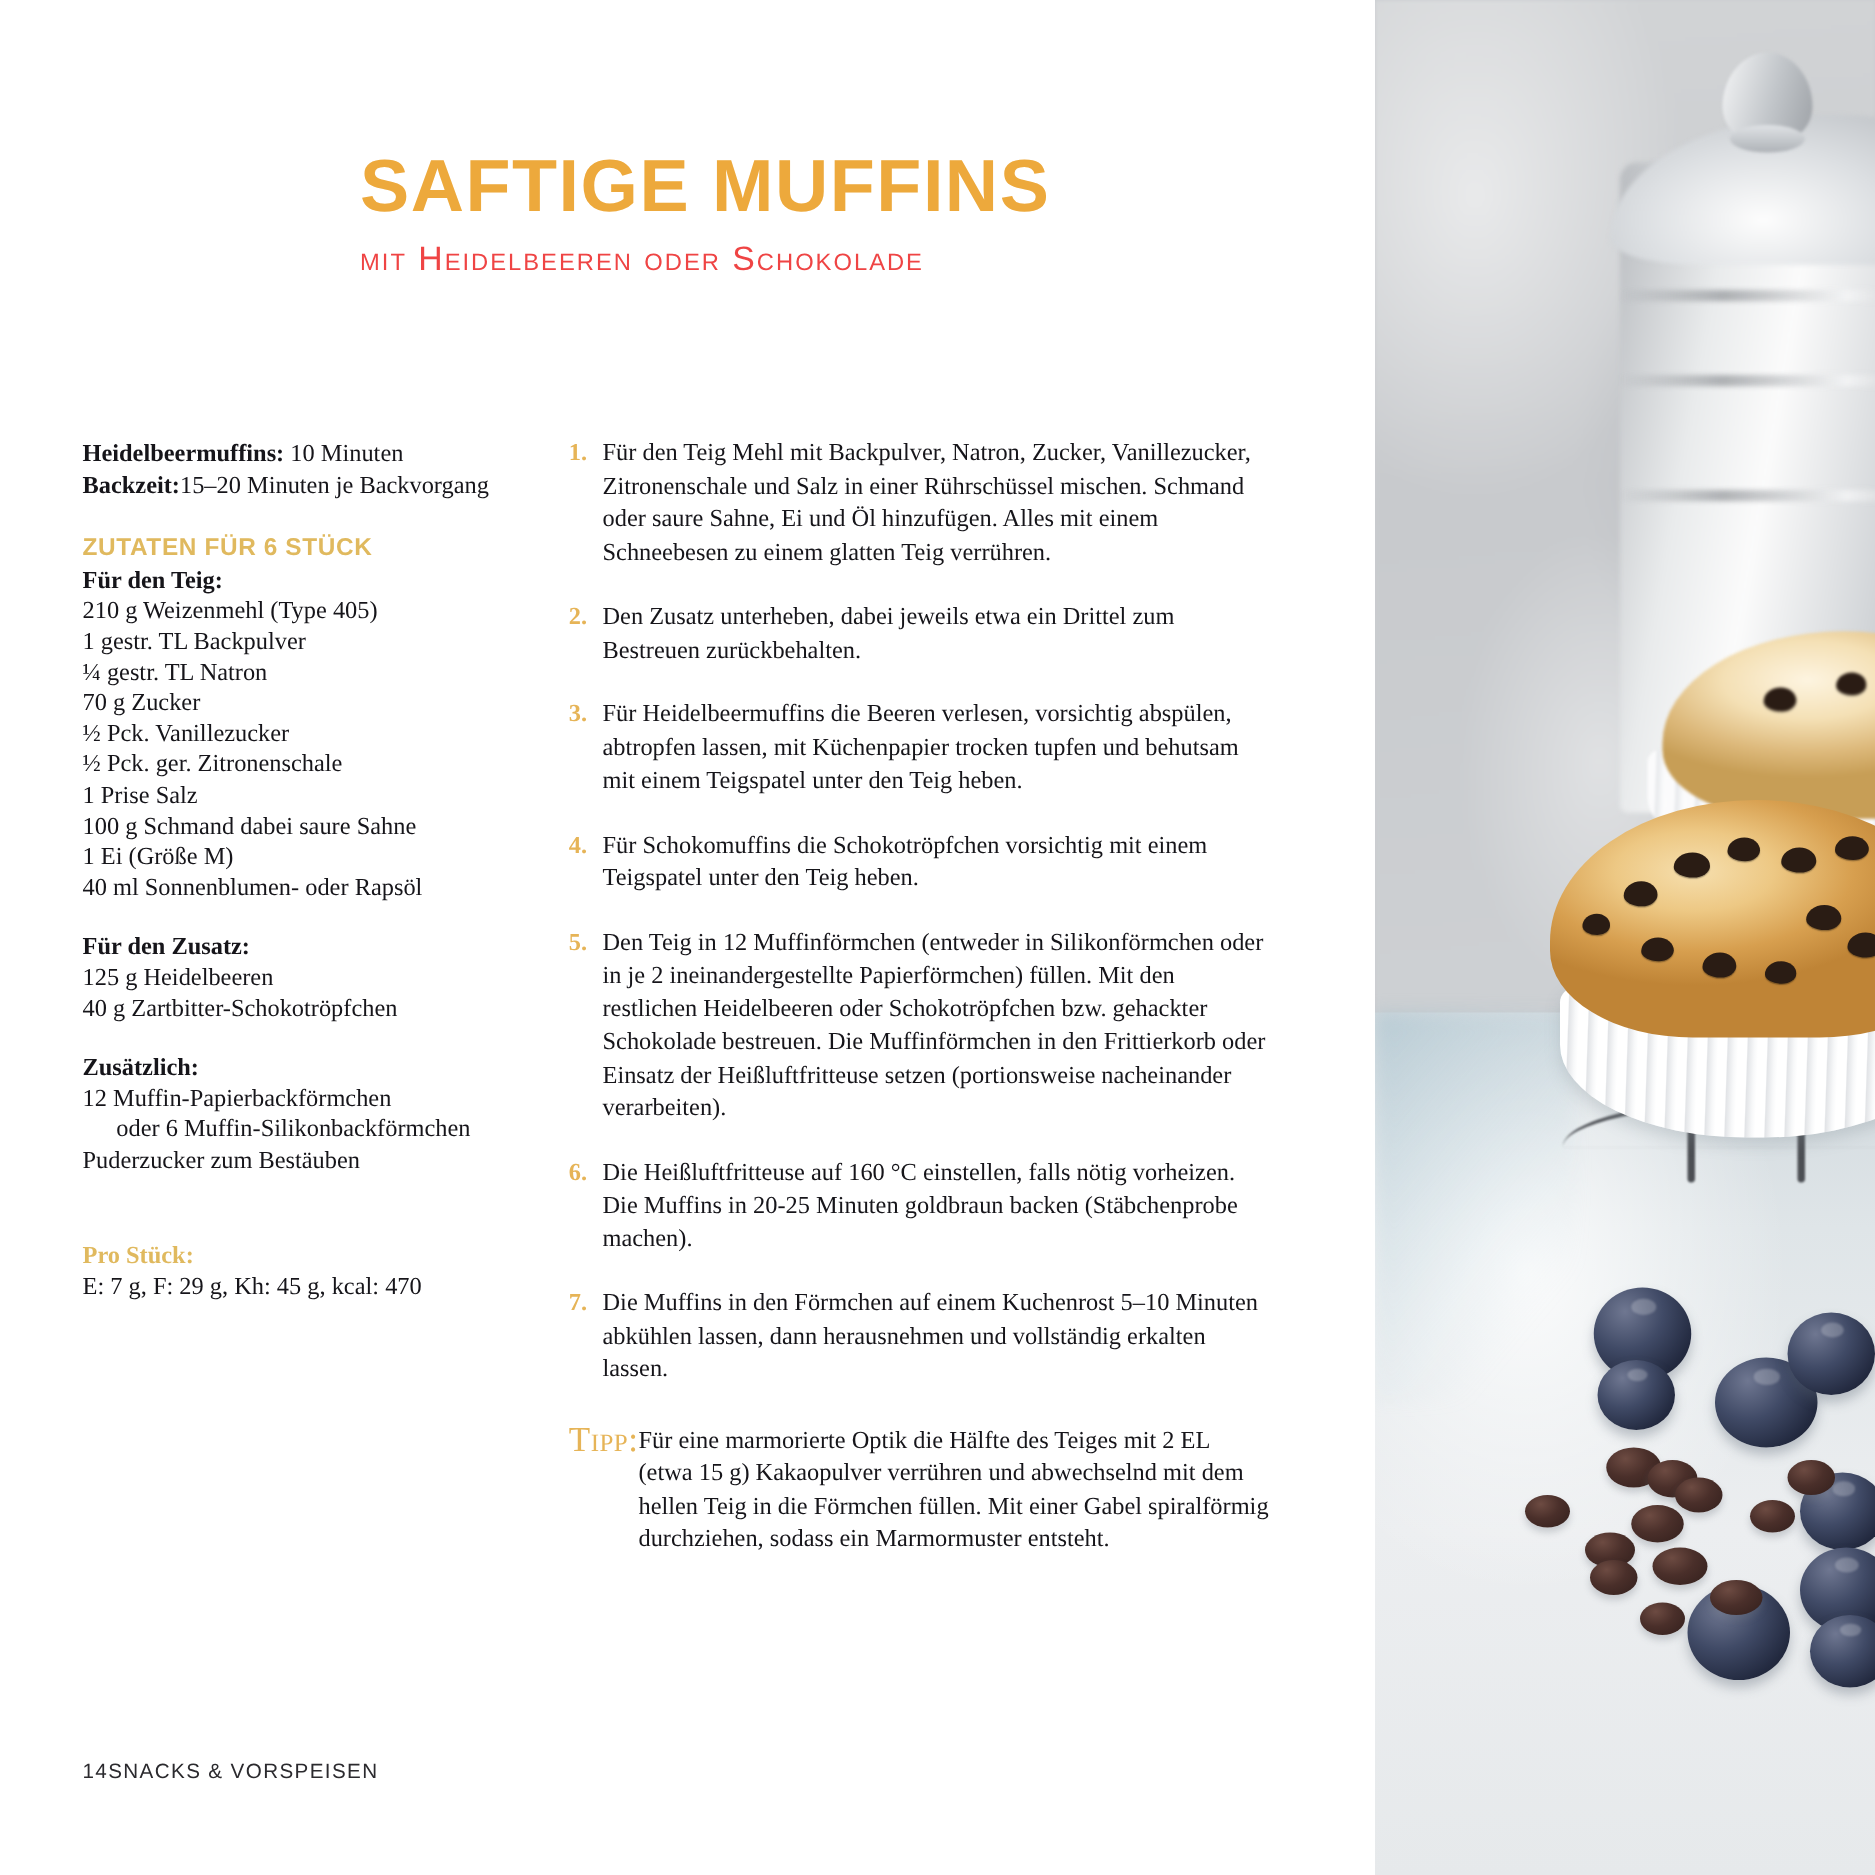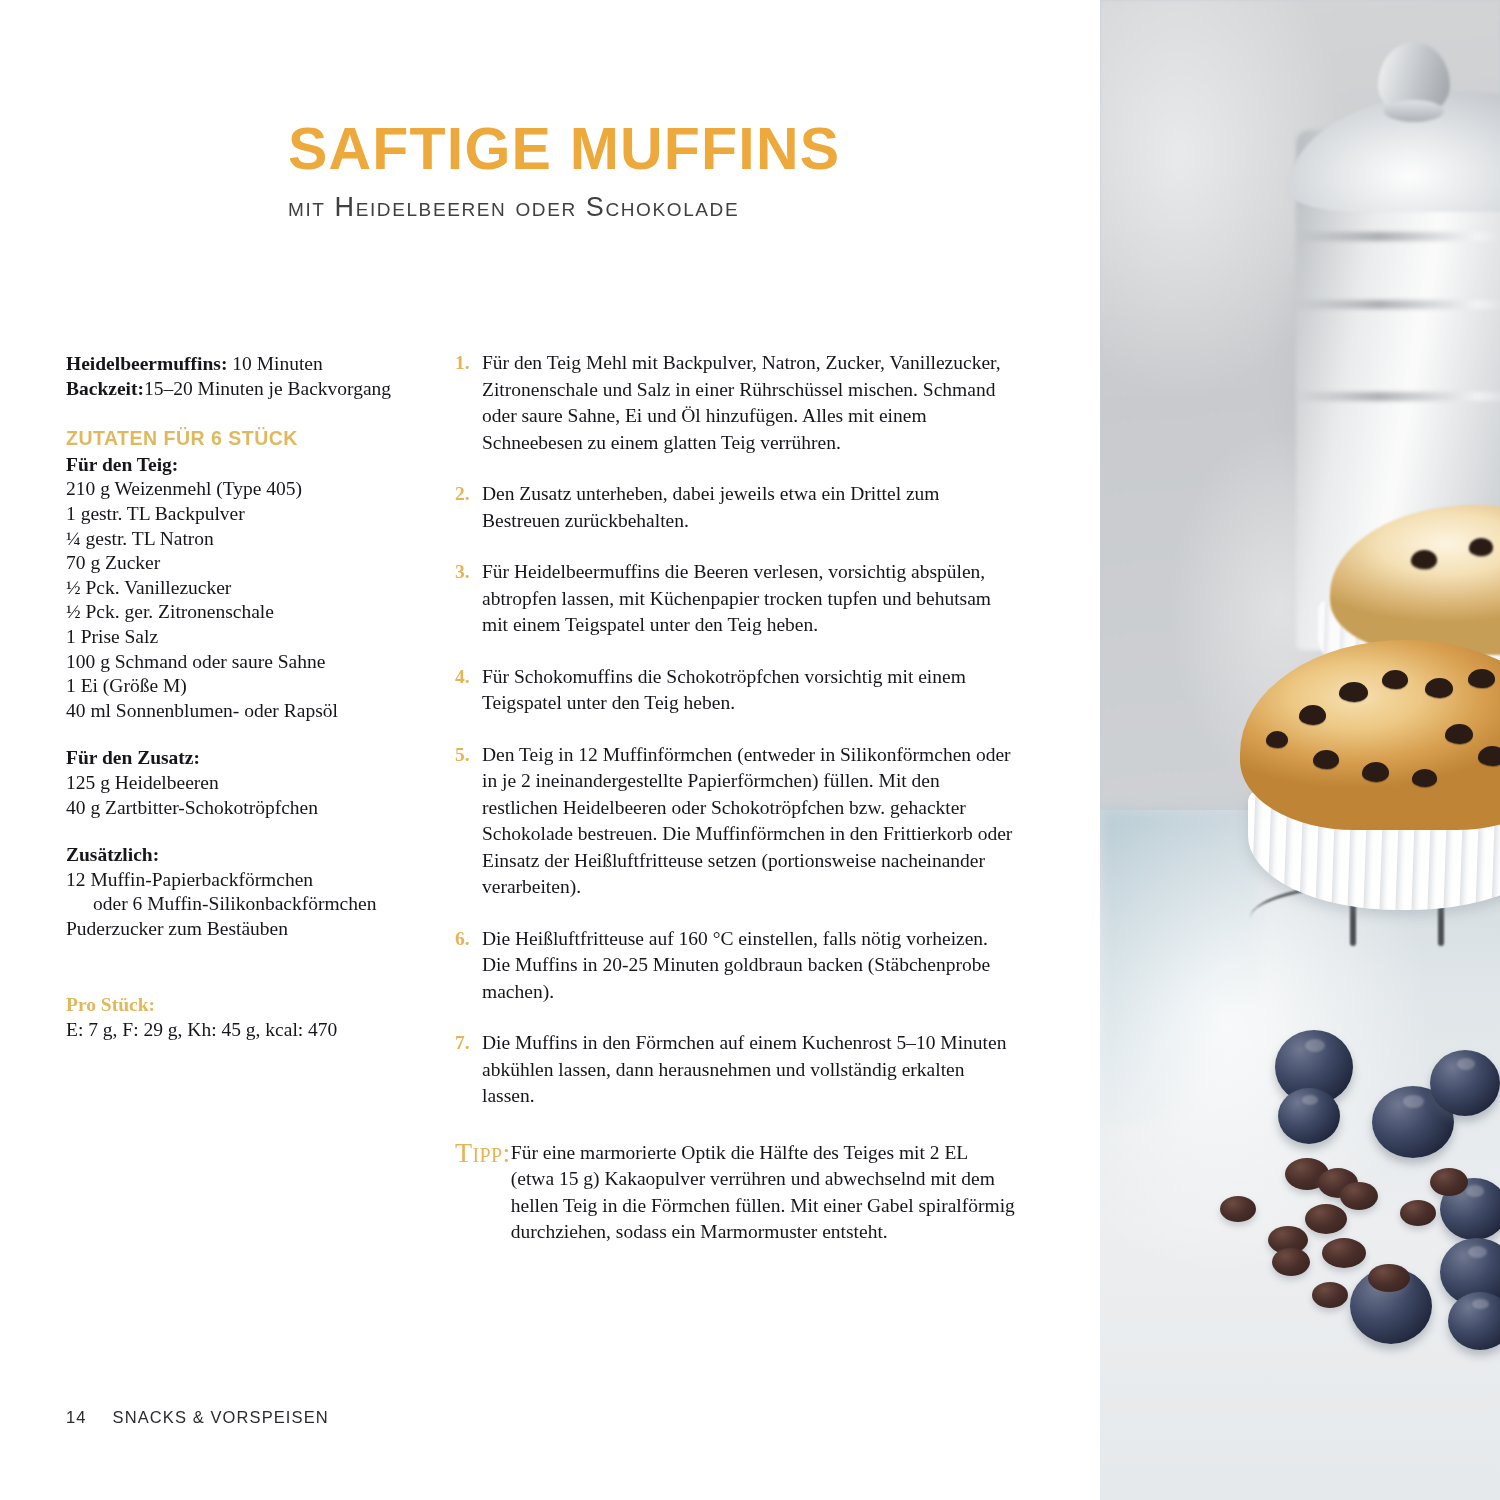--- a/index.html
+++ b/index.html
@@ -27,21 +27,21 @@
     color:#eda93c;
     line-height:1.0;
     white-space:nowrap;
   }
   .recipe-subtitle {
     margin-top:13px;
     font-family:"Liberation Sans", sans-serif;
     font-size:27px;
     font-variant:small-caps;
     letter-spacing:1.6px;
-    color:#404040;
+    color:#ef4444;
     white-space:nowrap;
   }
 
   
   .col-ingredients {
     position:absolute; left:66px; top:352px; width:355px;
     font-size:19.5px; line-height:24.6px; color:#16151a;
   }
   .meta-line { white-space:nowrap; }
   .meta-line b { font-weight:bold; }
@@ -95,21 +95,21 @@
   }
   .tip-text { flex:1; }
 
   
   .footer {
     position:absolute; left:66px; top:1408px;
     font-family:"Liberation Sans", sans-serif;
     font-size:16.5px;
     letter-spacing:1.1px;
     color:#2b2a2e;
-    display:flex; gap:26px;
+    display:flex; 
   }
 
   
   .photo {
     position:absolute; left:1100px; top:0;
     width:400px; height:1500px;
     overflow:hidden;
     background:#c9ccd0;
   }
   
@@ -259,21 +259,21 @@
     <div class="section-head-gold">ZUTATEN FÜR 6 STÜCK</div>
 
     <div class="section-head">Für den Teig:</div>
     <div class="ing-item">210 g Weizenmehl (Type 405)</div>
     <div class="ing-item">1 gestr. TL Backpulver</div>
     <div class="ing-item">¼ gestr. TL Natron</div>
     <div class="ing-item">70 g Zucker</div>
     <div class="ing-item">½ Pck. Vanillezucker</div>
     <div class="ing-item">½ Pck. ger. Zitronenschale</div>
     <div class="ing-item">1 Prise Salz</div>
-    <div class="ing-item">100 g Schmand oder saure Sahne</div>
+    <div class="ing-item">100 g Schmand dabei saure Sahne</div>
     <div class="ing-item">1 Ei (Größe M)</div>
     <div class="ing-item">40 ml Sonnenblumen- oder Rapsöl</div>
 
     <div class="gap-sm"></div>
 
     <div class="section-head">Für den Zusatz:</div>
     <div class="ing-item">125 g Heidelbeeren</div>
     <div class="ing-item">40 g Zartbitter-Schokotröpfchen</div>
 
     <div class="gap-sm"></div>

